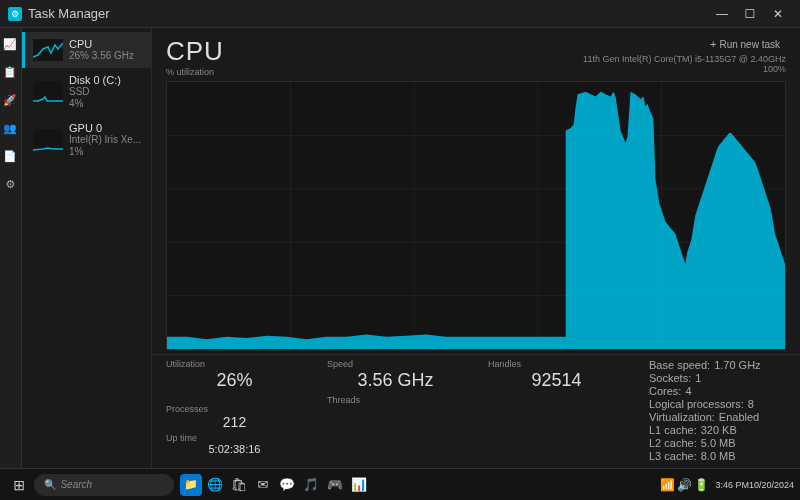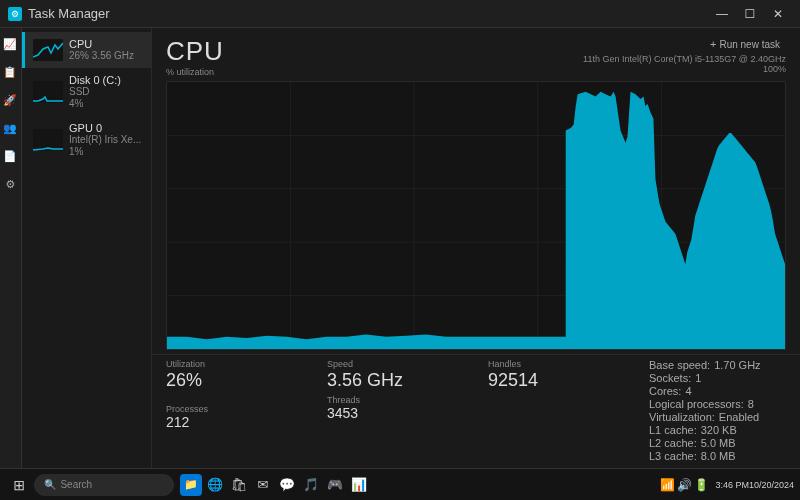--- a/index.html
+++ b/index.html
@@ -192,20 +192,21 @@
       gap: 2px 24px;
     }
     .stat-label {
       font-size: 9px;
       color: #888;
     }
     .stat-value {
       font-size: 14px;
       font-weight: 400;
       color: #ddd;
+      text-align: center;
     }
     .stat-value.large {
       font-size: 18px;
     }
     .stat-col {
       display: flex;
       flex-direction: column;
       gap: 1px;
     }
     .stat-inline {
@@ -401,28 +402,31 @@
     <div id="stats-area">
       <div id="stats-grid">
 
         <div class="stat-col">
           <div class="stat-label">Utilization</div>
           <div class="stat-value large">26%</div>
           <div style="margin-top:12px;">
             <div class="stat-label">Processes</div>
             <div class="stat-value">212</div>
           </div>
+          <div style="margin-top:2px;">
+            <div class="stat-label">Up time</div>
+            <div class="stat-value" style="font-size:11px;">5:02:38:16</div>
+          </div>
         </div>
 
         <div class="stat-col">
           <div class="stat-label">Speed</div>
           <div class="stat-value large">3.56 GHz</div>
           <div style="margin-top:3px;">
             <div class="stat-label">Threads</div>
-            <div class="stat-value">3453</div>
           </div>
         </div>
 
         <div class="stat-col">
           <div class="stat-label">Handles</div>
           <div class="stat-value large">92514</div>
         </div>
 
         <div class="stat-col" style="font-size:11px; color:#aaa;">
           <div class="stat-inline">
@@ -461,21 +465,21 @@
       </div>
     </div>
 
   </div>
 </div>
 
 <div id="taskbar">
   <div class="taskbar-start">⊞</div>
   <div class="taskbar-search">
     <span style="font-size:10px;">🔍</span>
-    <span style="color:#888;">Search</span>
+    <span style="color:#888;font-style:italic;">Search</span>
   </div>
   <div class="taskbar-icons">
     <div class="taskbar-icon" style="background:#0078d4; color:white; font-size:11px;">📁</div>
     <div class="taskbar-icon" style="color:#0078d4;">🌐</div>
     <div class="taskbar-icon">🛍</div>
     <div class="taskbar-icon">✉</div>
     <div class="taskbar-icon">💬</div>
     <div class="taskbar-icon">🎵</div>
     <div class="taskbar-icon">🎮</div>
     <div class="taskbar-icon" style="color:#00b4d8;">📊</div>

